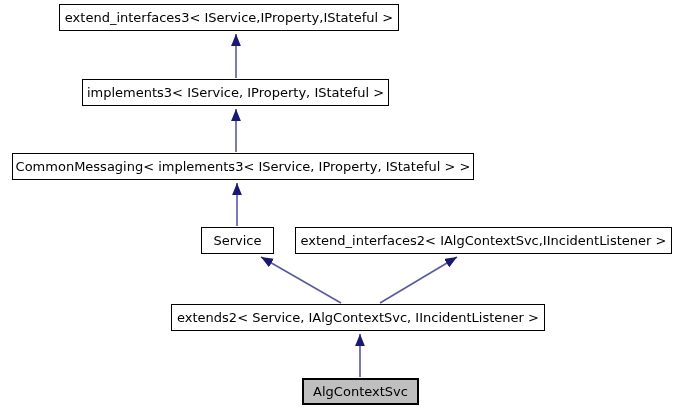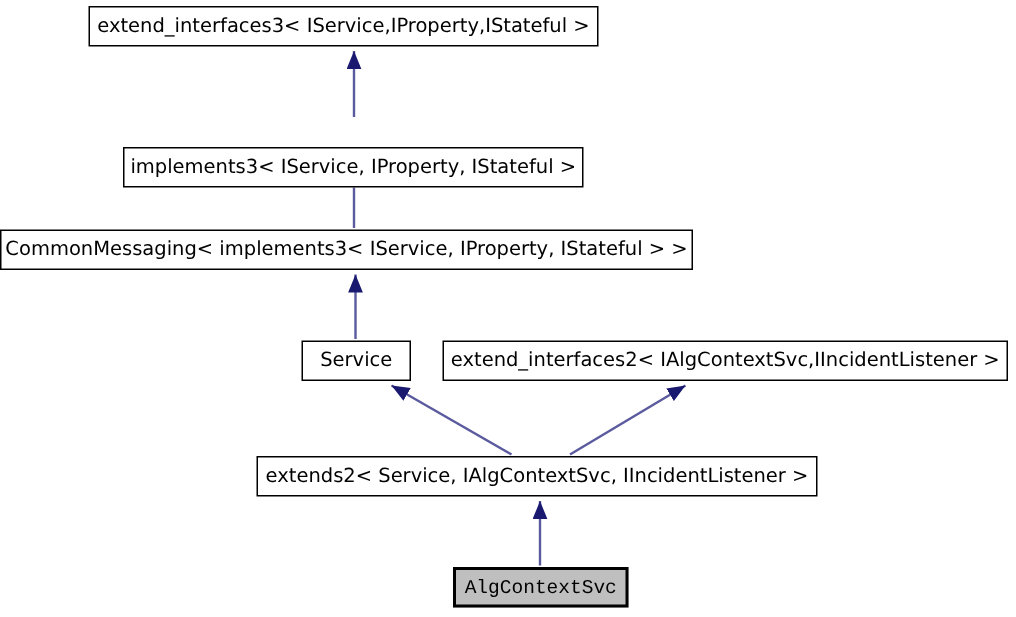--- a/index.html
+++ b/index.html
@@ -41,21 +41,20 @@
     color: var(--text, #000000);
     font-size: 13px;
     line-height: 1;
     white-space: nowrap;
     cursor: pointer;
   }
   .node.highlight {
     background: var(--highlight-fill, #bfbfbf);
     border-width: 2px;
     cursor: default;
-    font-family: Liberation Mono, monospace;
   }
 </style>
 </head>
 <body>
 
 <div class="canvas">
 
   <svg class="edges" width="677" height="411" viewBox="0 0 677 411" xmlns="http://www.w3.org/2000/svg">
     <defs>
       <marker id="arrow" markerUnits="userSpaceOnUse" markerWidth="12" markerHeight="10" viewBox="0 0 11 9" refX="11" refY="4.5" orient="auto">
@@ -65,23 +64,23 @@
     <line class="edge-line" x1="236" y1="78" x2="236" y2="34" marker-end="url(#arrow)"></line>
     <line class="edge-line" x1="236" y1="152" x2="236" y2="109" marker-end="url(#arrow)"></line>
     <line class="edge-line" x1="237" y1="226" x2="237" y2="183" marker-end="url(#arrow)"></line>
     <line class="edge-line" x1="341" y1="303" x2="261" y2="257" marker-end="url(#arrow)"></line>
     <line class="edge-line" x1="380" y1="303" x2="457" y2="257" marker-end="url(#arrow)"></line>
     <line class="edge-line" x1="360" y1="377" x2="360" y2="334" marker-end="url(#arrow)"></line>
   </svg>
 
   <div class="node" style="left:59px; top:4px; width:340px; height:27px;">extend_interfaces3&lt; IService,IProperty,IStateful &gt;</div>
 
-  <div class="node" style="left:82px; top:79px; width:307px; height:27px;margin-top:19px;">implements3&lt; IService, IProperty, IStateful &gt;</div>
+  <div class="node" style="left:82px; top:79px; width:307px; height:27px;">implements3&lt; IService, IProperty, IStateful &gt;</div>
 
-  <div class="node" style="left:0; top:153px; width:462px; height:27px;">CommonMessaging&lt; implements3&lt; IService, IProperty, IStateful &gt; &gt;</div>
+  <div class="node" style="left:12px; top:153px; width:462px; height:27px;">CommonMessaging&lt; implements3&lt; IService, IProperty, IStateful &gt; &gt;</div>
 
   <div class="node" style="left:201px; top:227px; width:73px; height:27px;text-align:right;">Service</div>
 
   <div class="node" style="left:295px; top:227px; width:377px; height:27px;">extend_interfaces2&lt; IAlgContextSvc,IIncidentListener &gt;</div>
 
   <div class="node" style="left:171px; top:304px; width:374px; height:27px;">extends2&lt; Service, IAlgContextSvc, IIncidentListener &gt;</div>
 
   <div class="node highlight" style="left:302px; top:378px; width:117px; height:27px;">AlgContextSvc</div>
 
 </div>

